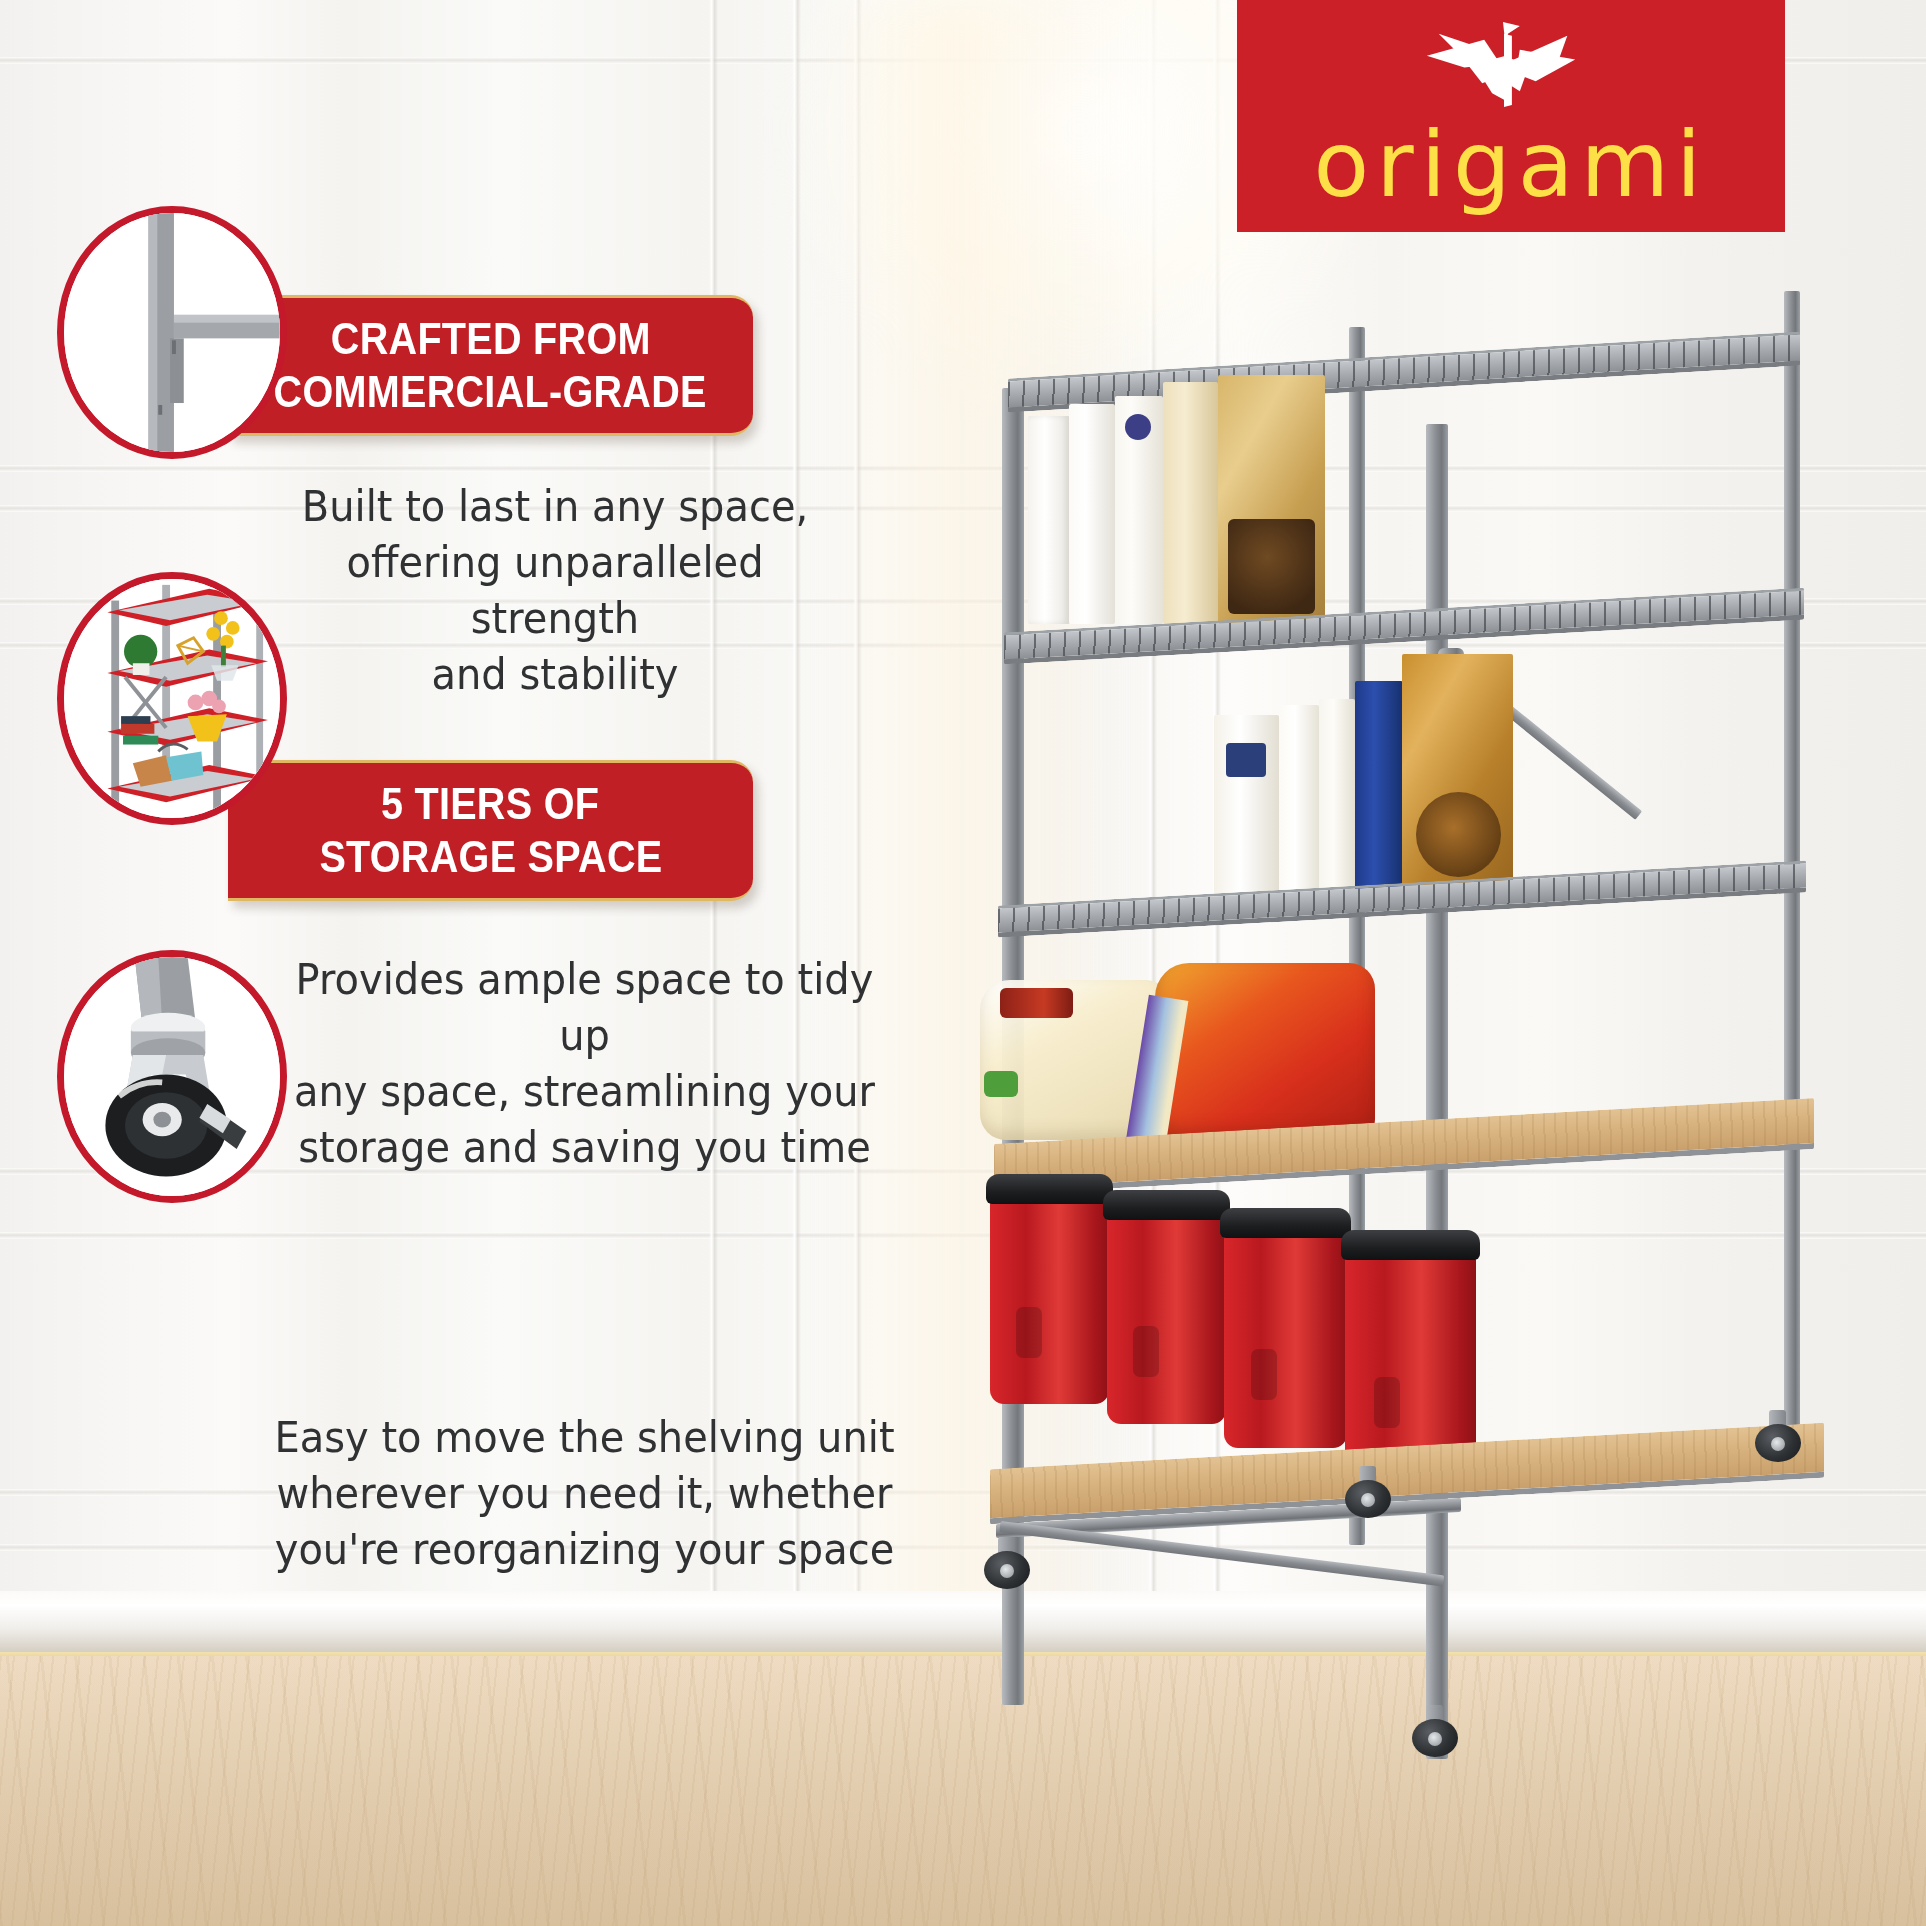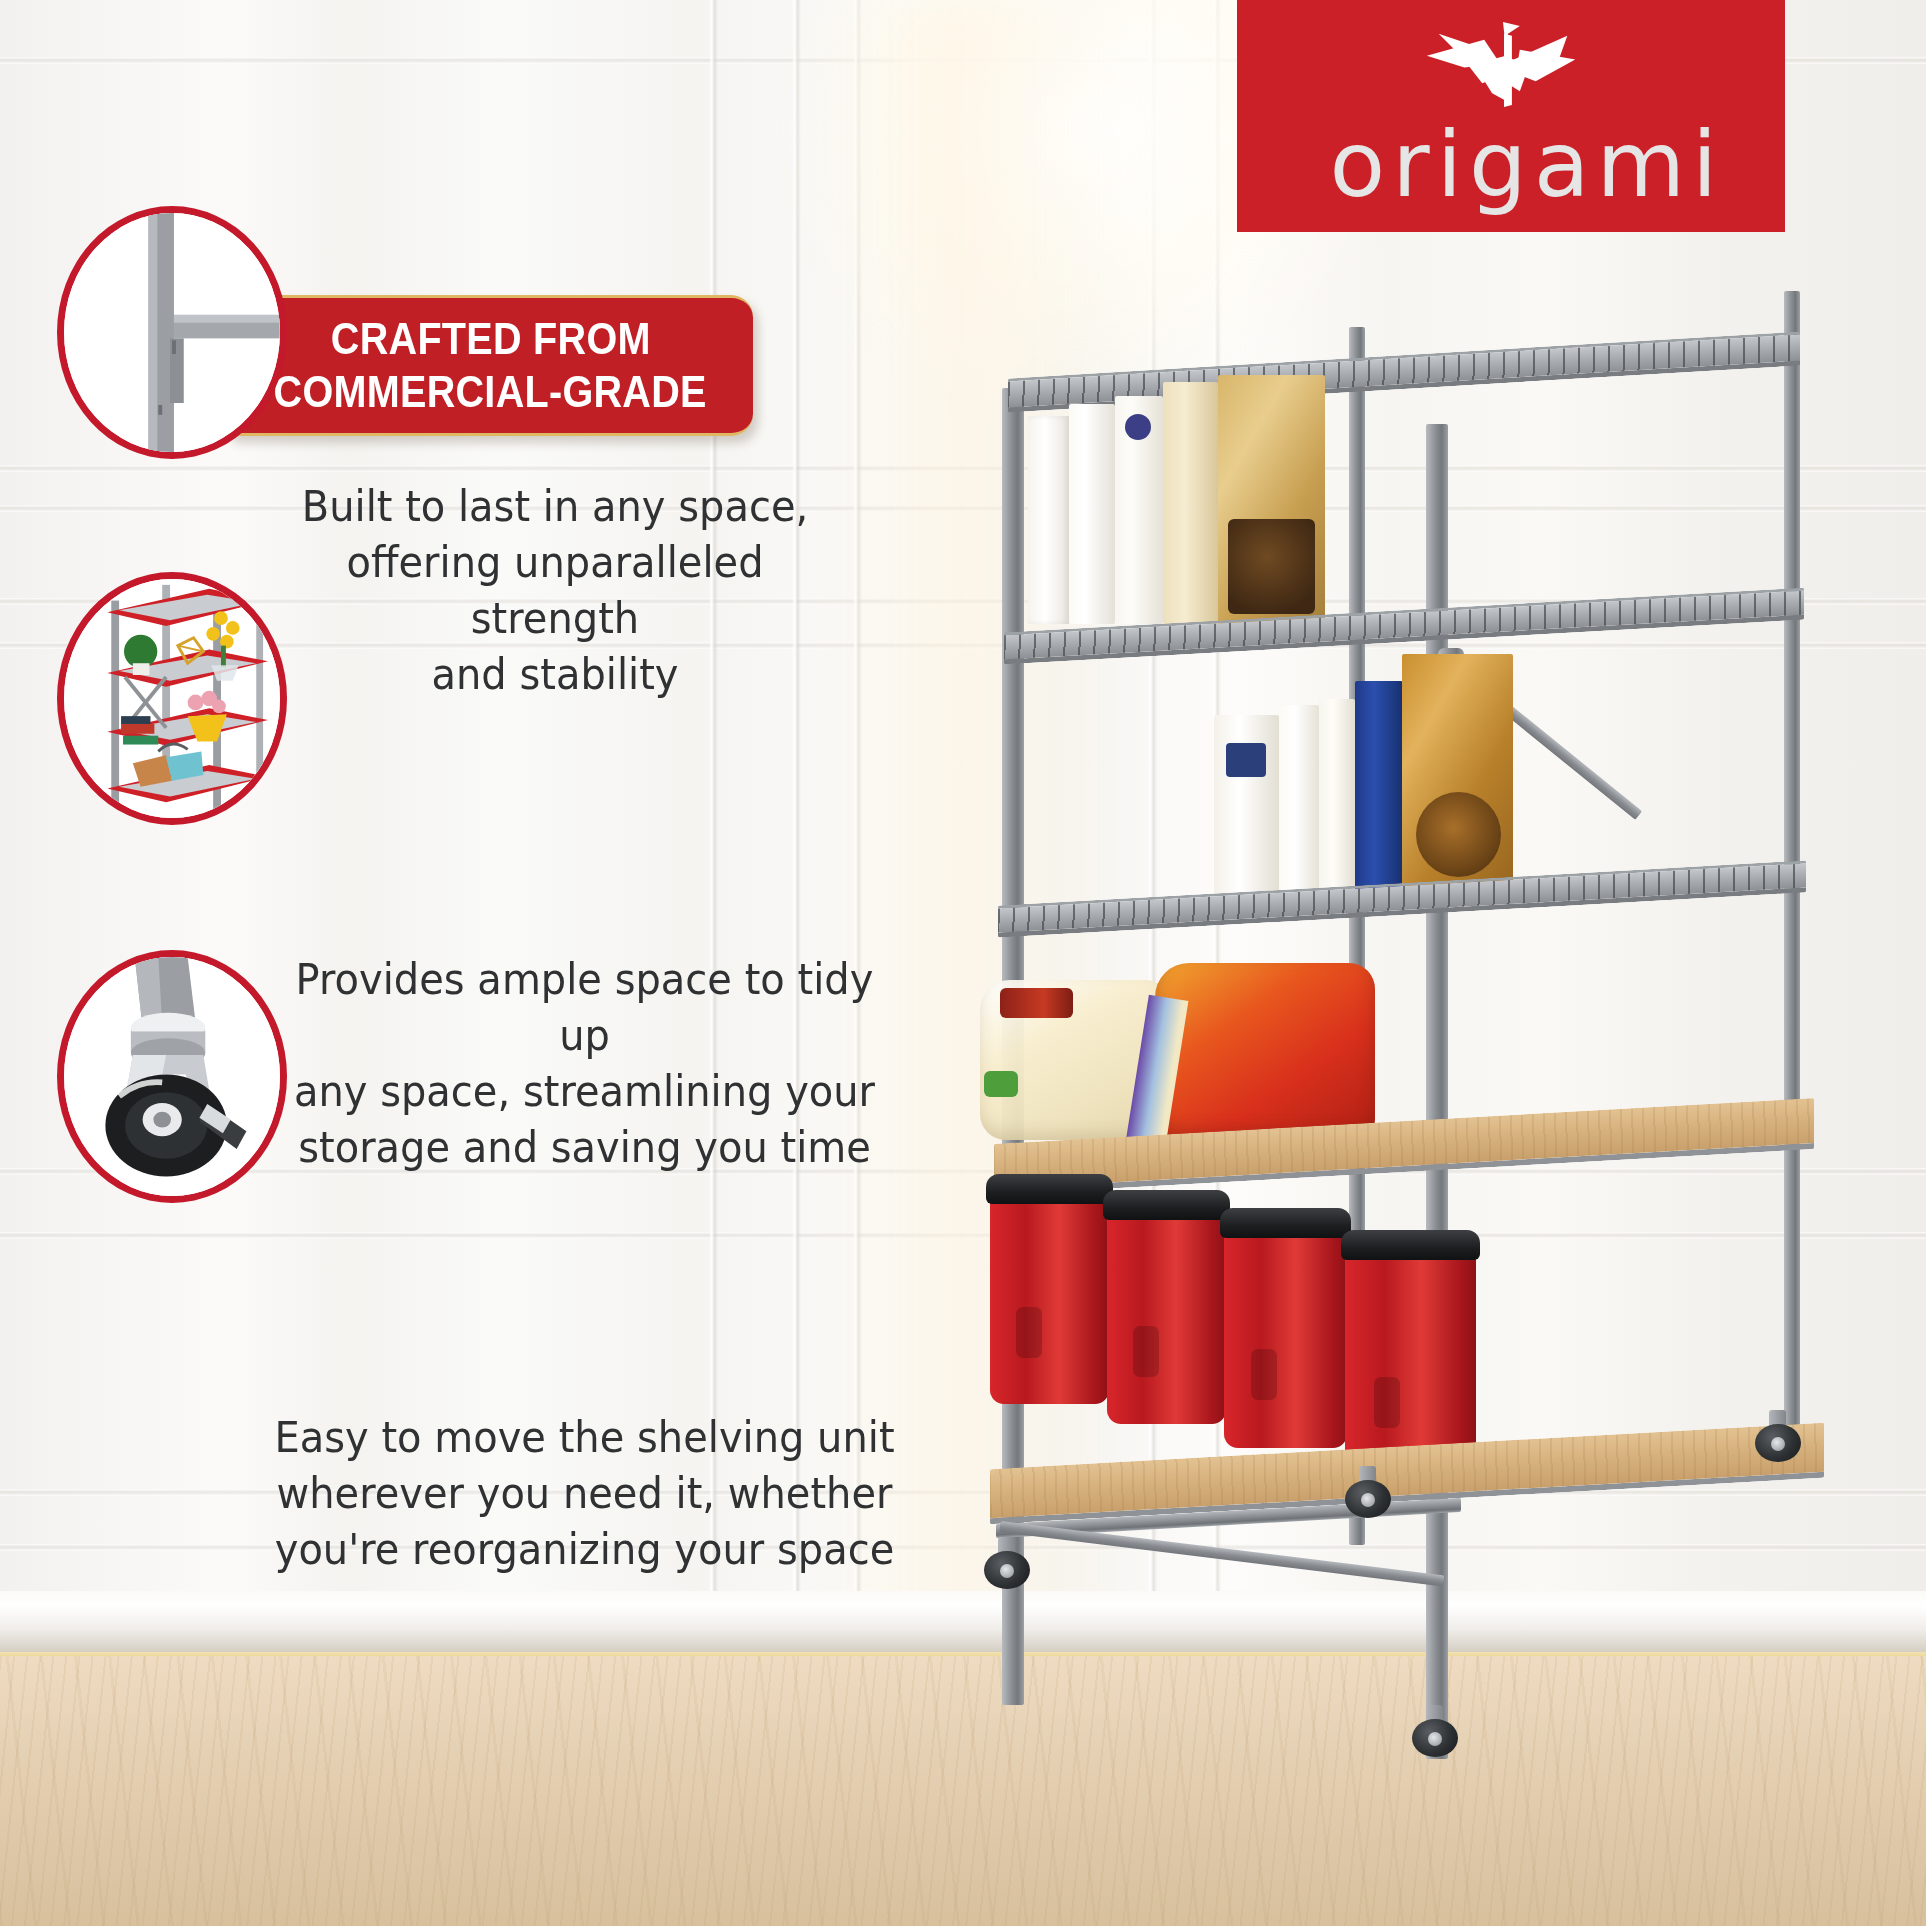--- a/index.html
+++ b/index.html
@@ -92,24 +92,24 @@
     background: #cb2027;
     display: flex;
     align-items: flex-end;
     justify-content: center;
     padding-bottom: 20px;
   }
   .logo-inner { position: relative; width: 495px; height: 198px; }
   .logo-crane { position: absolute; left: 145px; top: 6px; width: 188px; height: 95px; }
   .logo-word {
     position: absolute;
-    left: 16px; bottom: 2px;
+    left: 0; bottom: 2px;
     width: 495px;
     text-align: center;
-    color: #e5e5e5;
+    color: #fde047;
     font-family: "DejaVu Sans", sans-serif;
     font-size: 91px;
     font-weight: 400;
     letter-spacing: 7px;
     line-height: 1;
   }
 
   
   .product { position: absolute; left: 1119px; top: 327px; width: 693px; height: 1564px; }
   .metal-v  { position: absolute; background: linear-gradient(90deg,#b8bbbe,#8d9196 42%,#74787d 72%,#9aa0a5); border-radius: 2px; }
@@ -410,20 +410,24 @@
 
       <rect x="58" y="148" width="34" height="10" fill="#c0392b"></rect>
       <rect x="58" y="140" width="30" height="8" fill="#2c3e50"></rect>
       <rect x="60" y="160" width="36" height="9" fill="#2e8b57"></rect>
 
       <path d="M70 188 L104 180 L110 206 L78 212 Z" fill="#c8854a"></path>
       <path d="M104 182 L140 176 L142 200 L110 206 Z" fill="#6fc3d0"></path>
       <path d="M96 176 q14 -14 30 -2" fill="none" stroke="#5a5e62" stroke-width="3"></path>
     </svg>
   </div>
+  <div class="banner b2">
+    <div class="banner-line">5 TIERS OF</div>
+    <div class="banner-line">STORAGE SPACE</div>
+  </div>
   <div class="body-text t2">
     <div>Provides ample space to tidy up</div>
     <div>any  space, streamlining your</div>
     <div>storage and saving you time</div>
   </div>
 
   <div class="icon-circle circle3">
     <svg viewBox="0 0 220 244" width="100%" height="100%">
       <rect x="0" y="0" width="220" height="244" fill="#ffffff"></rect>
 

